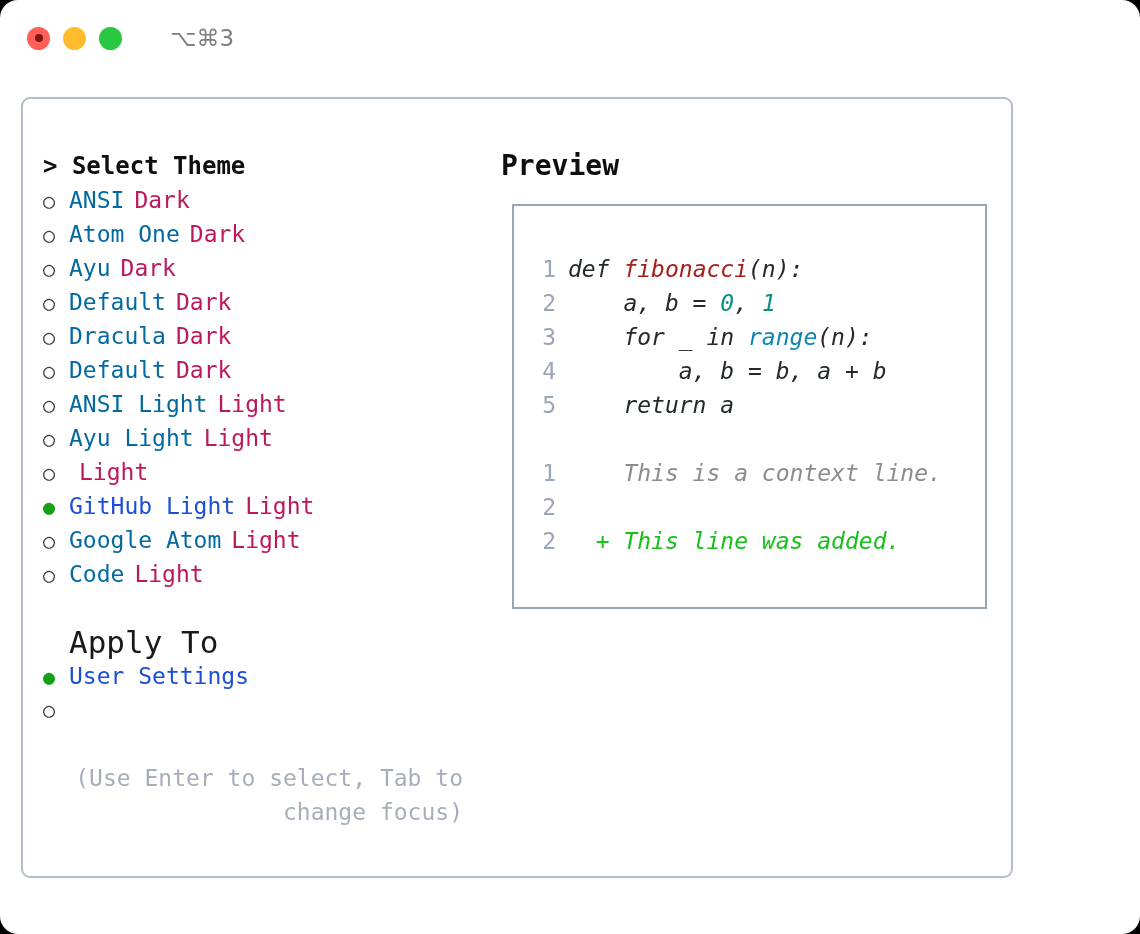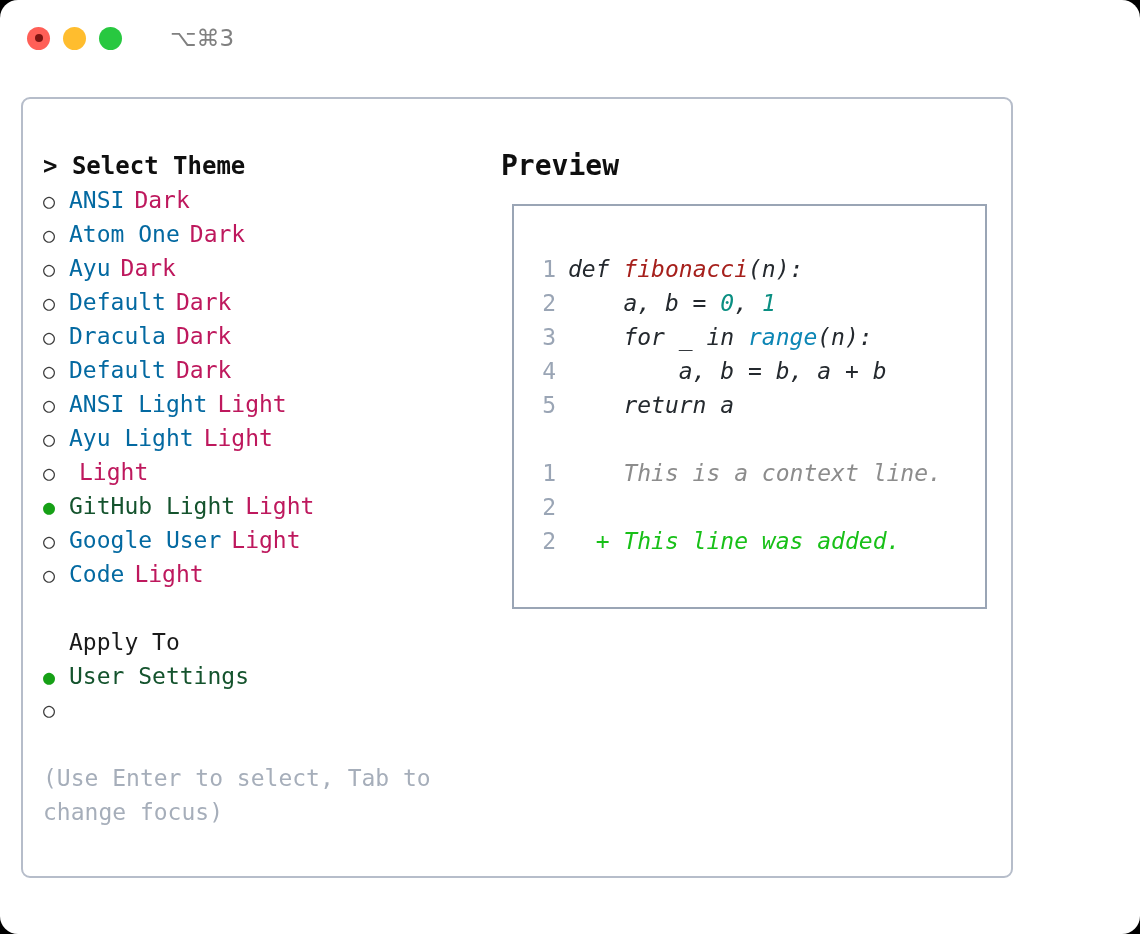--- a/index.html
+++ b/index.html
@@ -137,46 +137,47 @@
     color: #3b3b3b;
     line-height: 34px;
   }
   .bullet.sel {
     color: #16a016;
   }
   .item-label {
     color: #0369a1;
   }
   .item-label.sel {
-    color: #14532d;
+    color: #1d4ed8;
     text-align: right;
   }
   .item-cat {
     color: #be185d;
     margin-left: 10px;
   }
 
   .apply-block {
     margin-top: 34px;
   }
   .apply-title {
-    font-size: 23px;
+    font-size: 31px;
     color: #1a1a1a;
     line-height: 34px;
     padding-left: 26px;
     white-space: pre;
   }
 
   .hint {
     margin-top: 34px;
     font-size: 23px;
     line-height: 34px;
     color: #a6aeba;
     width: 420px;
     white-space: pre-wrap;
+    text-align: right;
   }
 
   
   .preview-title {
     font-size: 28px;
     font-weight: bold;
     color: #0f0f0f;
     line-height: 34px;
     white-space: pre;
   }
@@ -243,21 +244,21 @@
             <li class="list-item"><span class="bullet">○</span><span class="item-label">ANSI</span><span class="item-cat">Dark</span></li>
             <li class="list-item"><span class="bullet">○</span><span class="item-label">Atom One</span><span class="item-cat">Dark</span></li>
             <li class="list-item"><span class="bullet">○</span><span class="item-label">Ayu</span><span class="item-cat">Dark</span></li>
             <li class="list-item"><span class="bullet">○</span><span class="item-label">Default</span><span class="item-cat">Dark</span></li>
             <li class="list-item"><span class="bullet">○</span><span class="item-label">Dracula</span><span class="item-cat">Dark</span></li>
             <li class="list-item"><span class="bullet">○</span><span class="item-label">Default</span><span class="item-cat">Dark</span></li>
             <li class="list-item"><span class="bullet">○</span><span class="item-label">ANSI Light</span><span class="item-cat">Light</span></li>
             <li class="list-item"><span class="bullet">○</span><span class="item-label">Ayu Light</span><span class="item-cat">Light</span></li>
             <li class="list-item"><span class="bullet">○</span><span class="item-cat">Light</span></li>
             <li class="list-item"><span class="bullet sel">●</span><span class="item-label sel">GitHub Light</span><span class="item-cat">Light</span></li>
-            <li class="list-item"><span class="bullet">○</span><span class="item-label">Google User</span><span class="item-cat">Light</span></li>
+            <li class="list-item"><span class="bullet">○</span><span class="item-label">Google Atom</span><span class="item-cat">Light</span></li>
             <li class="list-item"><span class="bullet">○</span><span class="item-label">Code</span><span class="item-cat">Light</span></li>
           </ul>
 
         <div class="apply-block">
           <div class="apply-title">Apply To</div>
           <ul class="list" id="apply-list">
               <li class="list-item"><span class="bullet sel">●</span><span class="item-label sel">User Settings</span></li>
               <li class="list-item"><span class="bullet">○</span></li>
             </ul>
         </div>

